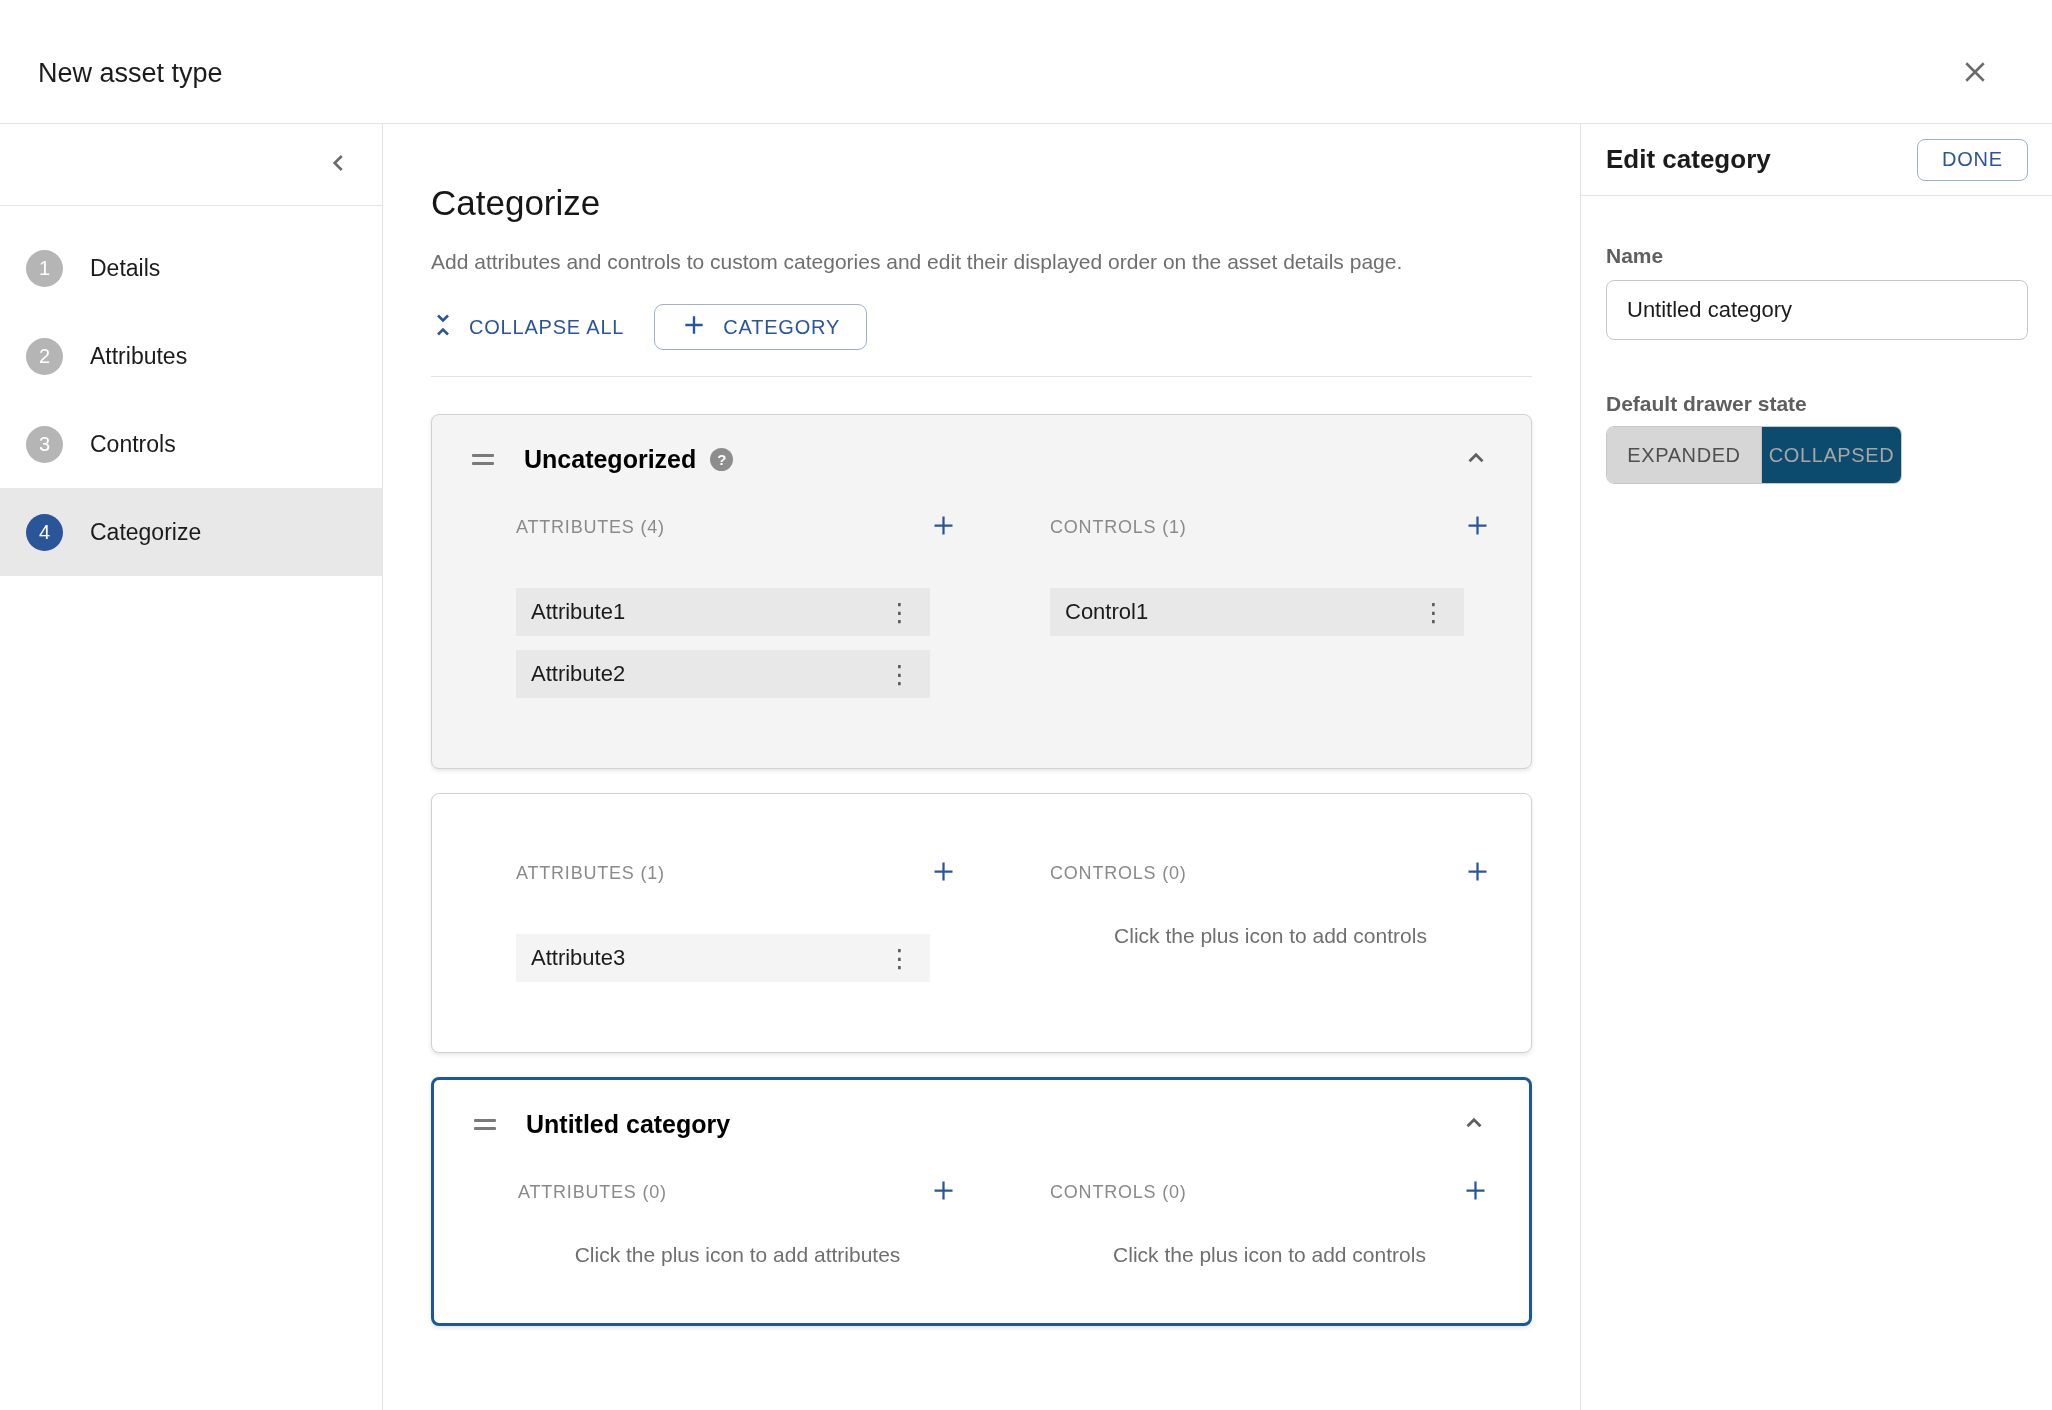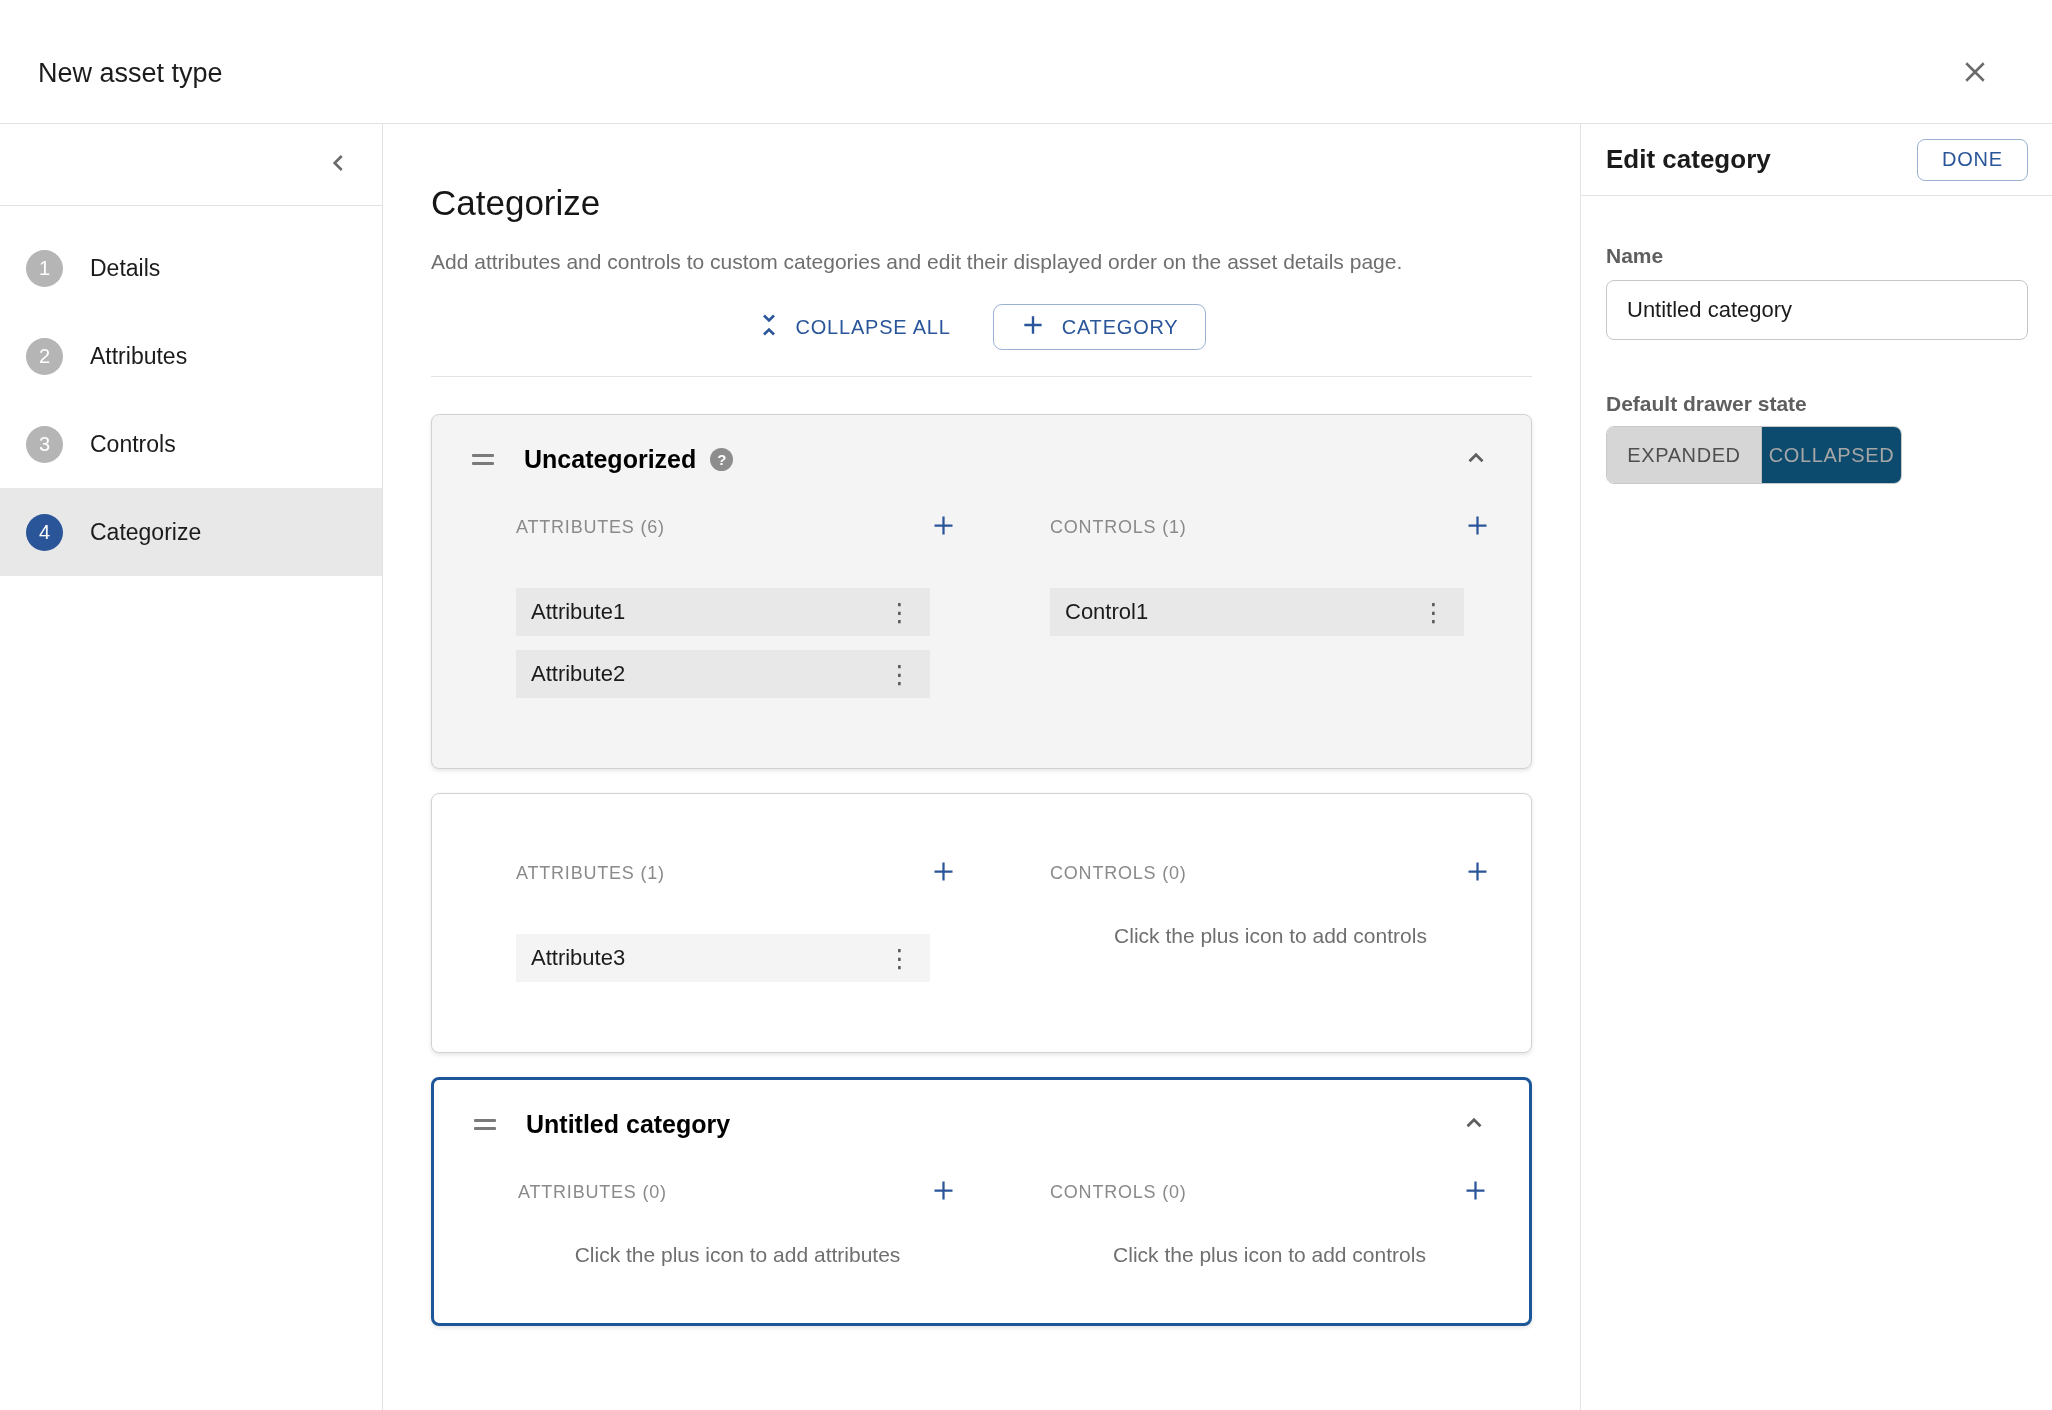--- a/index.html
+++ b/index.html
@@ -27,21 +27,21 @@
   .step-circle { width:37px; height:37px; border-radius:50%; background:#b5b5b5; color:#fff;
                  font-size:20px; display:flex; align-items:center; justify-content:center; flex:0 0 auto; }
   .step.active .step-circle { background:#2a5699; }
   .step-label { font-size:23px; color:#1b1b1b; }
 
   
   .main { flex:1; min-width:0; overflow:hidden; }
   .content { padding:58px 48px 0 48px; }
   .page-title { font-size:35px; line-height:41px; color:#161616; font-weight:400; }
   .page-desc { margin-top:26px; font-size:21px; line-height:25px; color:#6f6f6f; }
-  .actions-row { margin-top:30px; display:flex; justify-content:center; align-items:center;gap:12px; }
+  .actions-row { margin-top:30px; display:flex; justify-content:flex-start; align-items:center; }
   .collapse-all { display:flex; align-items:center; gap:14px; background:none; border:none; cursor:pointer;
                   color:#2a5699; font-size:20px; letter-spacing:0.8px; margin-right:30px; font-family:inherit; }
   .category-btn { display:flex; align-items:center; gap:16px; height:46px; padding:0 26px;
                   border:1px solid #9cb1d2; border-radius:9px; background:#fff; cursor:pointer;
                   color:#2a5699; font-size:20px; letter-spacing:0.8px; font-family:inherit; }
   .rule { margin-top:26px; border-bottom:1px solid #e3e3e3; }
 
   
   .cards { margin-top:37px; }
   .card { background:#fff; border:1px solid #d2d2d2; border-radius:8px; margin-bottom:24px;
@@ -177,21 +177,21 @@
                 <span>
                   <svg width="26" height="26" viewBox="0 0 24 24" fill="none" stroke="#5f5f5f" stroke-width="2.6">
                     <path d="M6 15 L12 9 L18 15"></path>
                   </svg>
                 </span>
               </button>
             </div>
             <div class="card-cols">
               <div class="col">
                 <div class="col-head">
-                  <span class="col-label">ATTRIBUTES (6)</span>
+                  <span class="col-label">ATTRIBUTES (4)</span>
                   <button class="plus-btn">
                     <span>
                       <svg width="27" height="27" viewBox="0 0 24 24" fill="none" stroke="#2a5699" stroke-width="2">
                           <path d="M12 4 V20 M4 12 H20"></path>
                         </svg>
                     </span>
                   </button>
                 </div>
                 <div class="chips">
                   <div class="chip">

